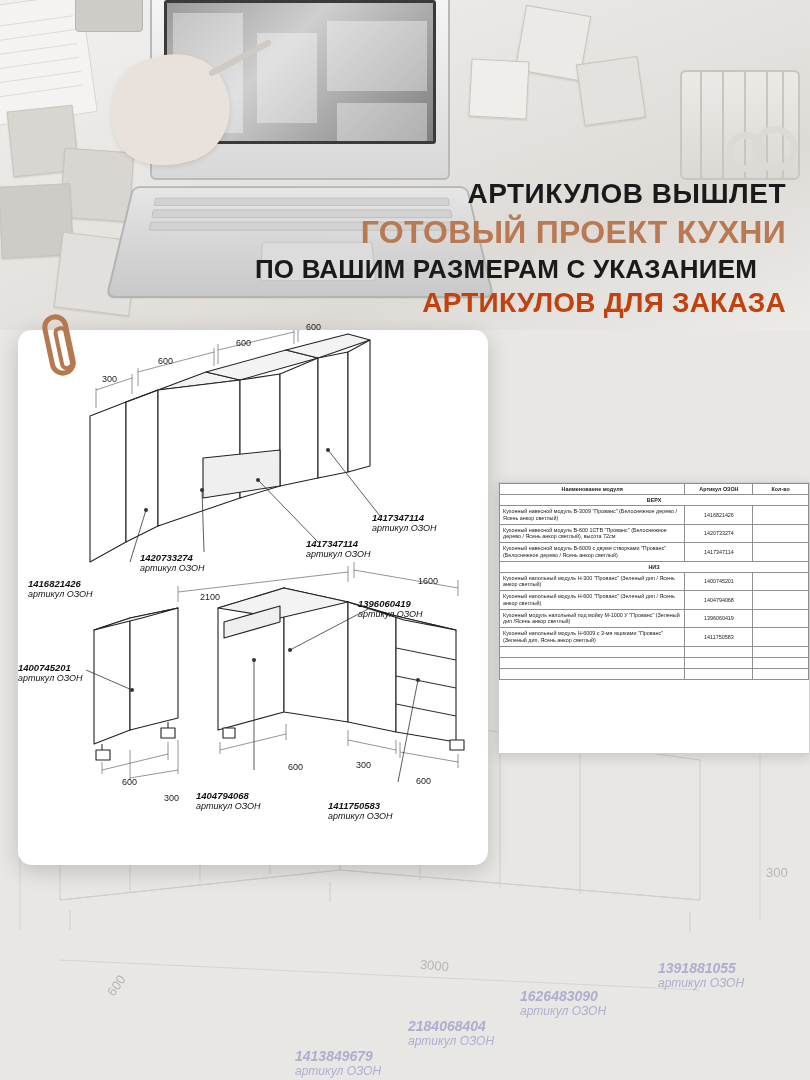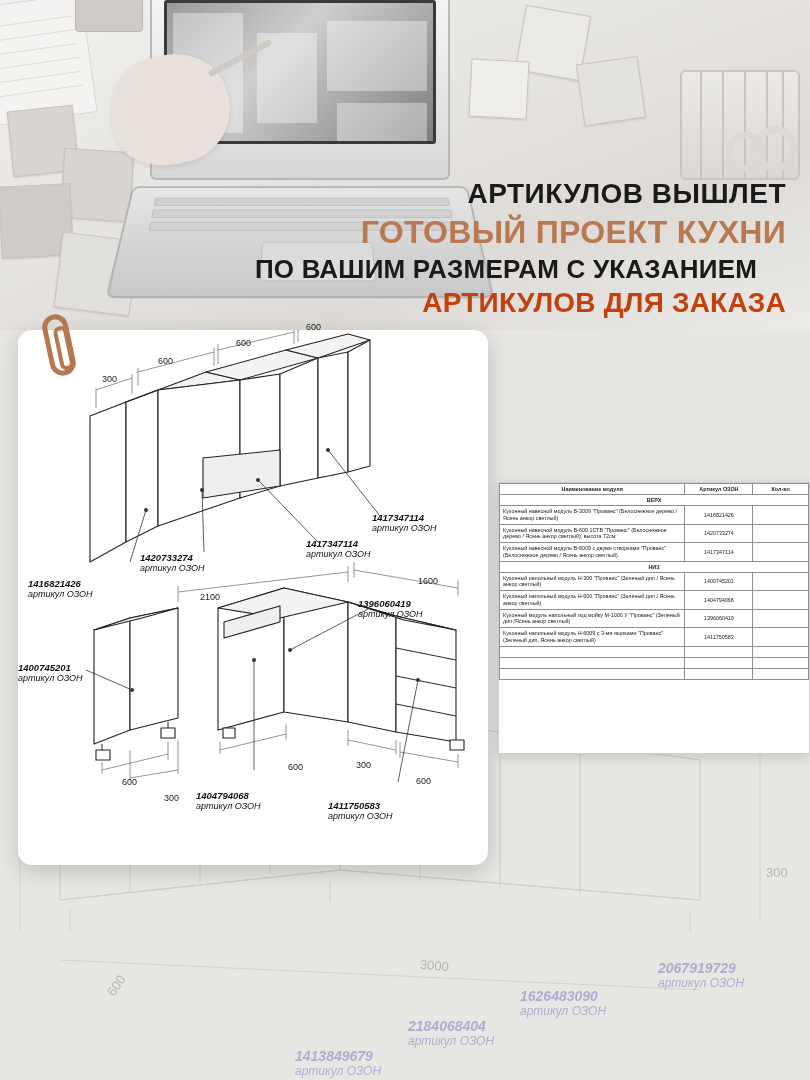--- a/index.html
+++ b/index.html
@@ -198,21 +198,21 @@
       <path d="M760 150 L760 320" stroke="#c4c4c4"></path>
       <path d="M60 360 L700 390" stroke="#c4c4c4"></path>
     </g>
   </svg>
   <div class="bp-dim" style="left:20px; top:262px; transform:rotate(-90deg); transform-origin:0 0;">824</div>
   <div class="bp-dim" style="left:766px; top:265px;">300</div>
   <div class="bp-dim" style="left:420px; top:358px; transform:rotate(5deg);">3000</div>
   <div class="bp-dim" style="left:104px; top:390px; transform:rotate(-55deg); transform-origin:0 0;">600</div>
 
   <div class="bp-code" style="left:658px; top:360px;">
-    <span>2067919729</span>
+    <span>1391881055</span>
     <small>артикул ОЗОН</small>
   </div>
   <div class="bp-code" style="left:520px; top:388px;">
     <span>1626483090</span>
     <small>артикул ОЗОН</small>
   </div>
   <div class="bp-code" style="left:408px; top:418px;">
     <span>2184068404</span>
     <small>артикул ОЗОН</small>
   </div>

